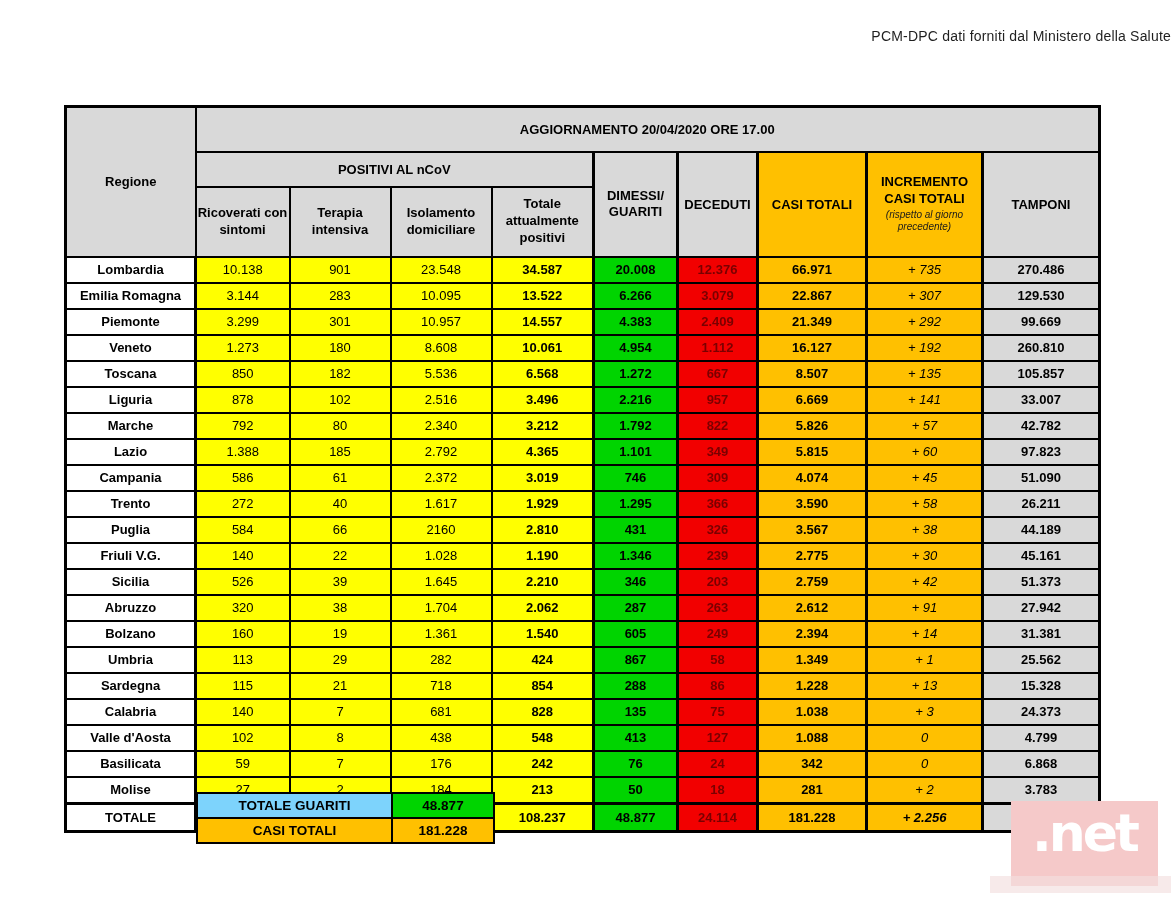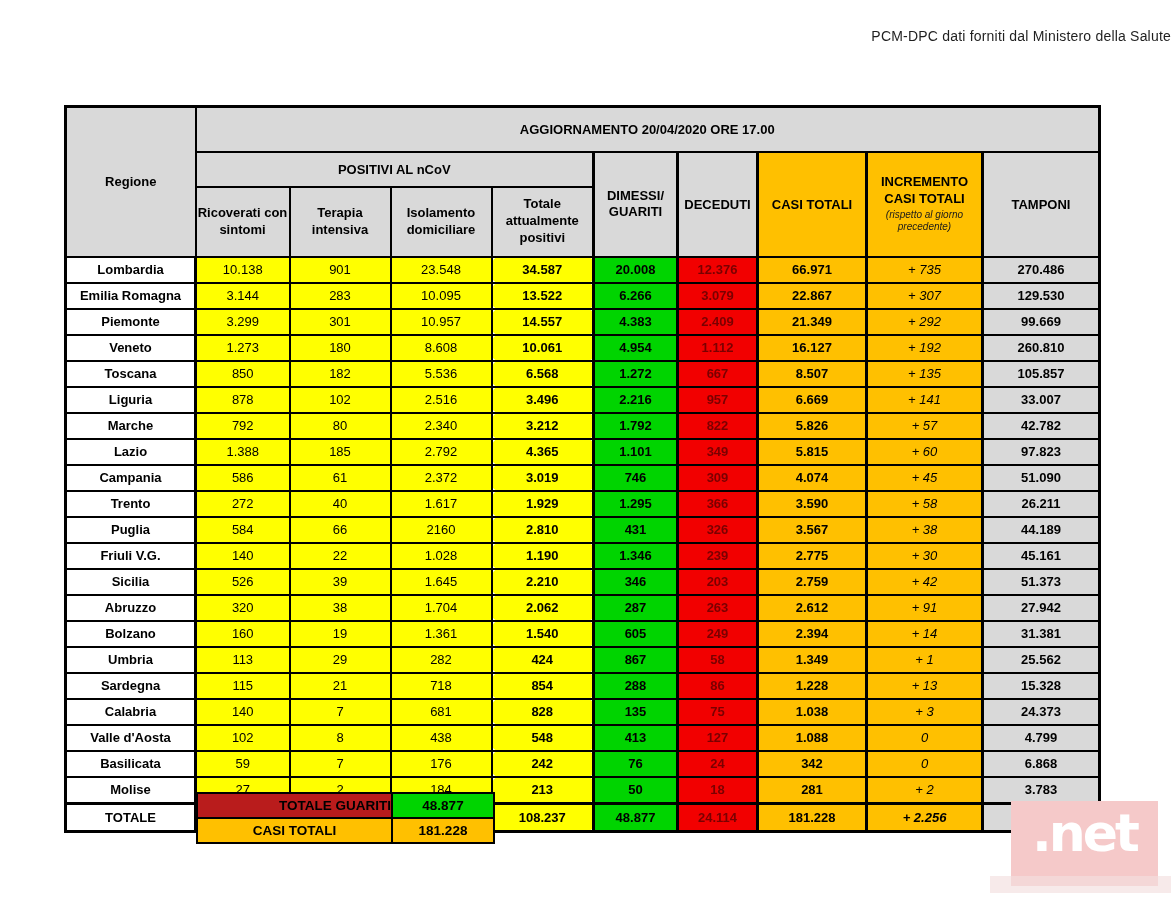--- a/index.html
+++ b/index.html
@@ -30,21 +30,21 @@
   .h-region{border-right:3px solid #000;font-size:14px;}
   .orange{background:#FFC000 !important;}
   .tl{border-left:3px solid #000 !important;}
   .hr3 th{border-bottom:3px solid #000;line-height:1.3;}
   .h-stack span{display:block;line-height:1.25;}
   .note{display:block;font-size:10px;font-style:italic;font-weight:normal;
         line-height:1.2;margin-top:2px;color:#1a1a1a;}
   tbody td{height:24px;}
   .c-region{background:#fff;font-weight:bold;border-right:3px solid #000 !important;}
   .c-yel{background:#FFFF00;}
-  .c-bold{font-weight:bold;border-radius:7px;}
+  .c-bold{font-weight:bold;}
   .c-grn{background:#00D400;font-weight:bold;border-left:3px solid #000 !important;}
   .c-red{background:#F20000;font-weight:bold;border-left:3px solid #000 !important;color:#7A0000;}
   .c-org{background:#FFC000;font-weight:bold;border-left:3px solid #000 !important;}
   .c-inc{background:#FFC000;font-style:italic;border-left:3px solid #000 !important;}
   .c-gry{background:#D9D9D9;font-weight:bold;border-left:3px solid #000 !important;}
   tr.total td{font-weight:bold;border-top:3px solid #000;border-bottom:3px solid #000;height:25px;}
   tr.total .c-inc{font-style:italic;}
   
   table.legend{
     position:absolute;left:196px;top:792px;
@@ -377,21 +377,21 @@
         <td class="c-org">181.228</td>
         <td class="c-inc">+ 2.256</td>
         <td class="c-gry">1.398.024</td>
       </tr>
     </tbody>
 </table>
 
 <table class="legend">
   <tbody id="legend-body">
       <tr>
-        <td class="lg-label" style="background: #b91c1c; color: rgb(0, 0, 0); text-align: right;">TOTALE GUARITI</td>
+        <td class="lg-label" style="background: #7dd3fc; color: rgb(0, 0, 0);">TOTALE GUARITI</td>
         <td class="lg-value" style="background: rgb(0, 212, 0); color: rgb(0, 0, 0);">48.877</td>
       </tr>
       <tr>
         <td class="lg-label" style="background: rgb(255, 192, 0); color: rgb(0, 0, 0);">CASI TOTALI</td>
         <td class="lg-value" style="background: rgb(255, 192, 0); color: rgb(0, 0, 0);">181.228</td>
       </tr>
     </tbody>
 </table>
 
 <div class="logo">.net</div>

